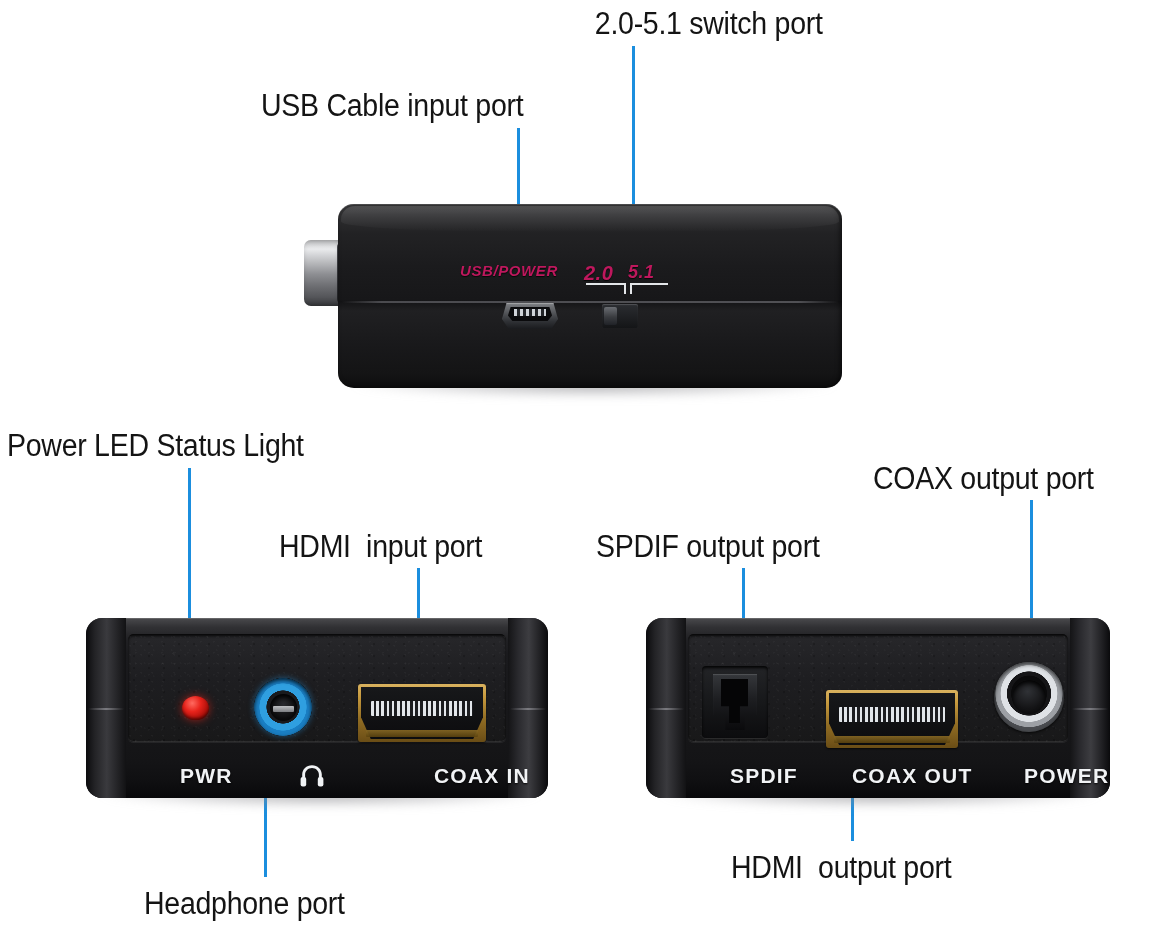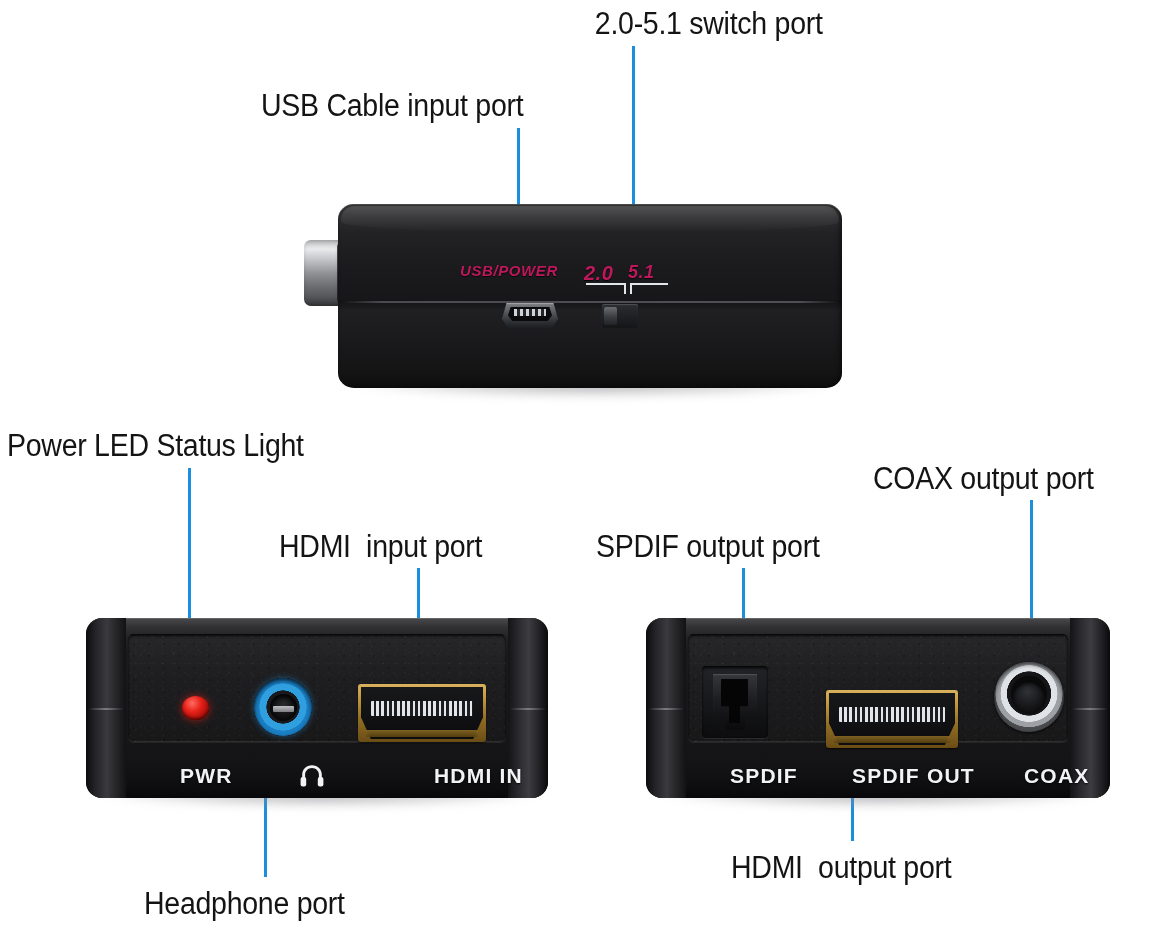--- a/index.html
+++ b/index.html
@@ -407,21 +407,21 @@
 
     <div class="label-strip">
       <div class="port-label" style="left:66px;">PWR</div>
 
       <svg class="hp-glyph" style="left:185px;top:10px;" viewBox="0 0 26 24">
         <path d="M13 1.2C7.4 1.2 3.2 5.3 3.2 10.6v3.1h2.9v-3.1c0-3.7 3-6.6 6.9-6.6s6.9 2.9 6.9 6.6v3.1h2.9v-3.1C22.8 5.3 18.6 1.2 13 1.2z" fill="#f1f3f5"></path>
         <rect x="1.6" y="12.9" width="5.6" height="9.6" rx="2.1" fill="#f1f3f5"></rect>
         <rect x="18.8" y="12.9" width="5.6" height="9.6" rx="2.1" fill="#f1f3f5"></rect>
       </svg>
 
-      <div class="port-label" style="left:320px;">HDMI IN</div>
+      <div class="port-label" style="left:320px;">COAX IN</div>
     </div>
   </div>
 
   <div class="shadow" style="left:660px;top:782px;width:440px;height:26px;"></div>
 
   <div class="device" id="right-device">
     <div class="panel-shell"></div>
     <div class="cap left">
       <div class="cap-seam"></div>
     </div>
@@ -443,18 +443,18 @@
       <div class="hdmi-pins"></div>
       <div class="hdmi-lip"></div>
     </div>
 
     <div id="coax-port">
       <div class="pin-housing"></div>
     </div>
 
     <div class="label-strip">
       <div class="port-label" style="left:56px;">SPDIF</div>
-      <div class="port-label" style="left:178px;">SPDIF OUT</div>
-      <div class="port-label" style="left:350px;">COAX</div>
+      <div class="port-label" style="left:178px;">COAX OUT</div>
+      <div class="port-label" style="left:350px;">POWER</div>
     </div>
   </div>
 
 </div>
 
 </body></html>

